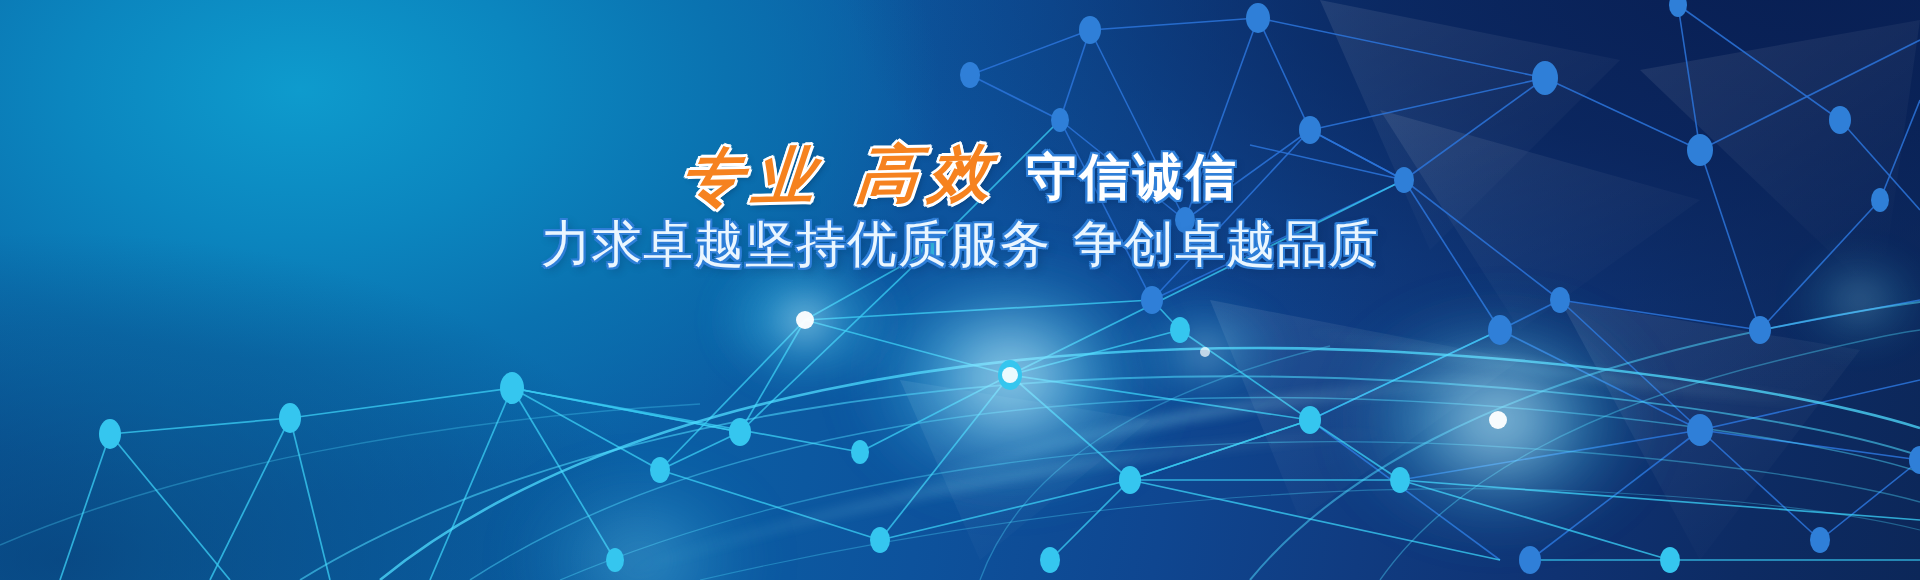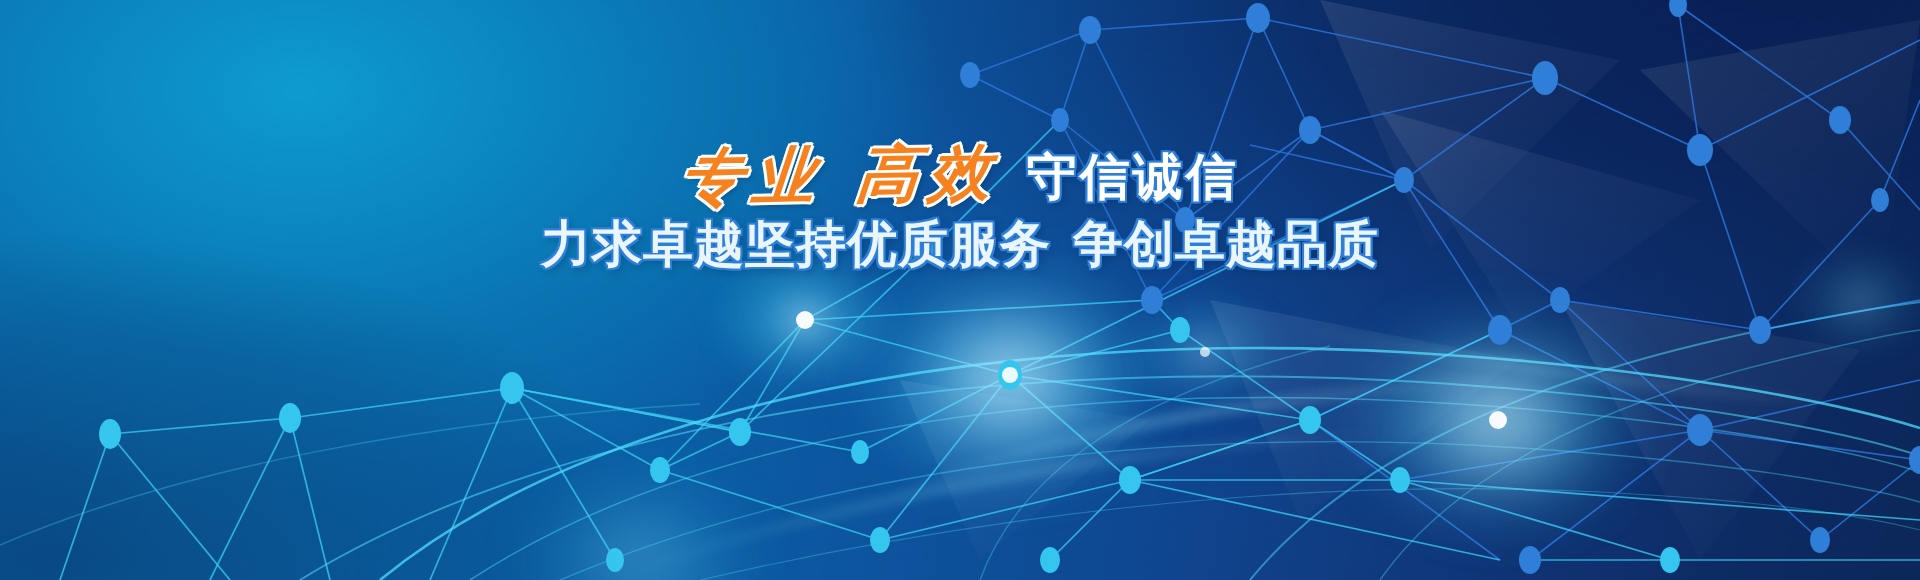--- a/index.html
+++ b/index.html
@@ -107,21 +107,21 @@
       1px 0 0 #2f7fd8, -1px 0 0 #2f7fd8, 0 1px 0 #2f7fd8, 0 -1px 0 #2f7fd8,
       2px 0 0 #2f7fd8, -2px 0 0 #2f7fd8, 0 2px 0 #2f7fd8, 0 -2px 0 #2f7fd8,
       2px 2px 0 #2f7fd8, -2px 2px 0 #2f7fd8, 2px -2px 0 #2f7fd8, -2px -2px 0 #2f7fd8,
       3px 3px 7px rgba(3,35,75,0.40);
     margin-top: 36px;
   }
   .line2 {
     margin-top: 12px;
     font-family: "DejaVu Sans", "Liberation Sans", sans-serif;
     font-size: 50px;
-    font-weight: bold;
+    font-weight: normal;
     letter-spacing: 1px;
     line-height: 1.05;
     color: #eaf6ff;
     text-shadow:
       1px 0 0 #2f7fd8, -1px 0 0 #2f7fd8, 0 1px 0 #2f7fd8, 0 -1px 0 #2f7fd8,
       2px 0 0 #2f7fd8, -2px 0 0 #2f7fd8, 0 2px 0 #2f7fd8, 0 -2px 0 #2f7fd8,
       2px 2px 0 #2f7fd8, -2px 2px 0 #2f7fd8, 2px -2px 0 #2f7fd8, -2px -2px 0 #2f7fd8,
       3px 3px 8px rgba(3,35,75,0.42);
   }
   .gap-sp { display: inline-block; width: 22px; }

